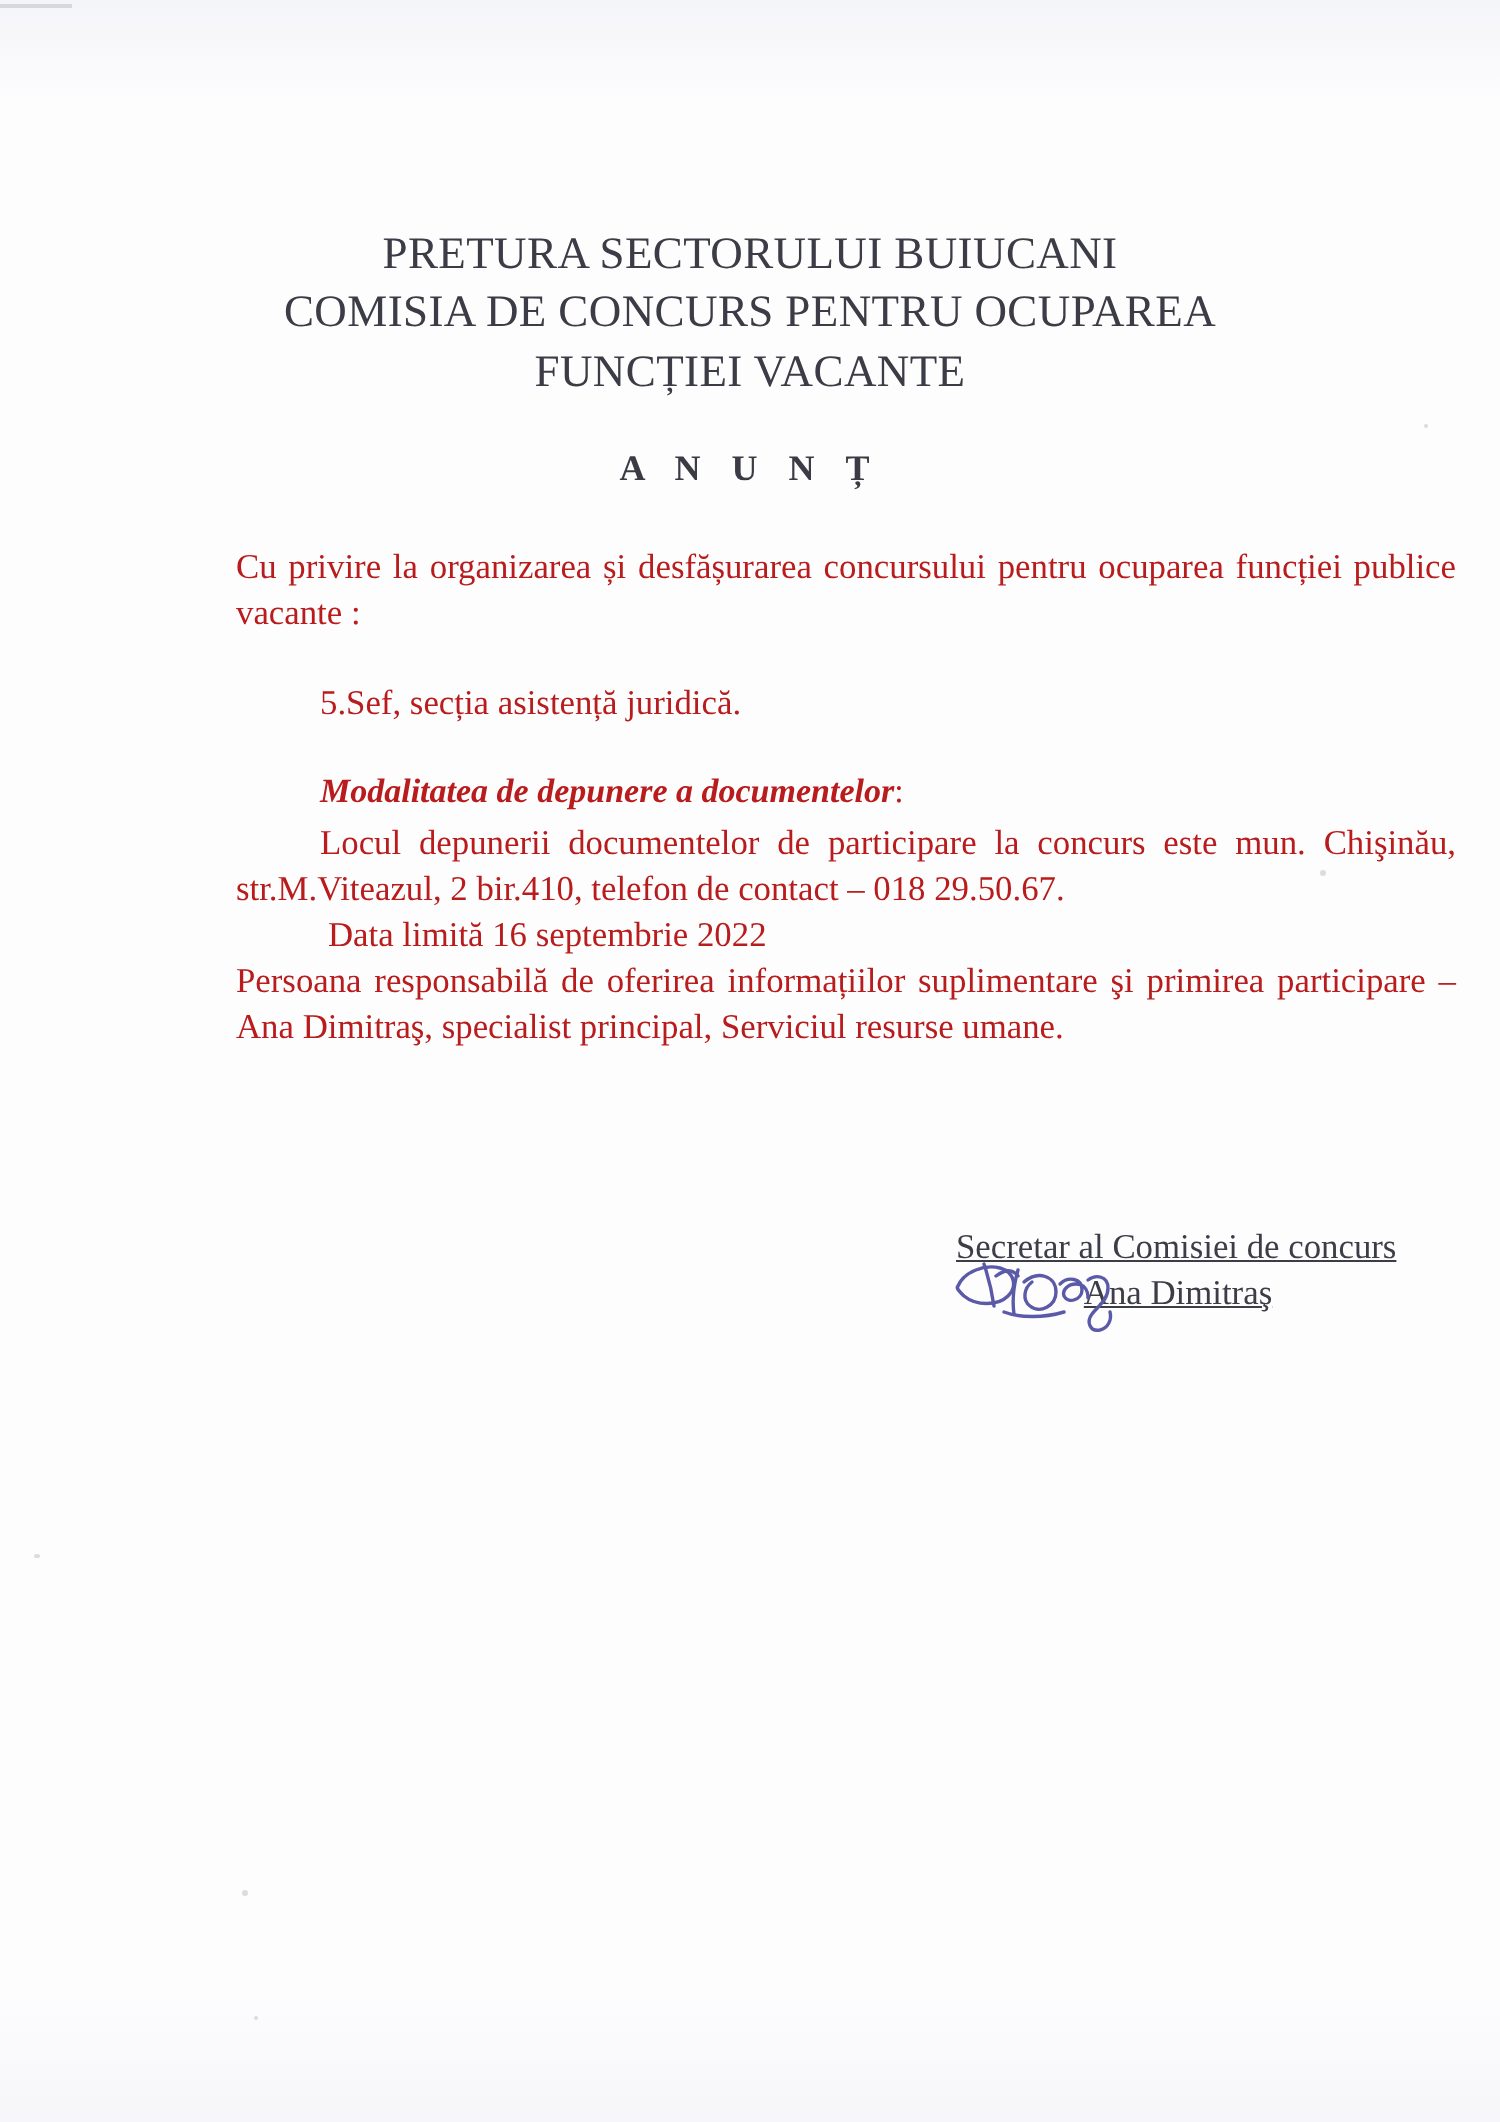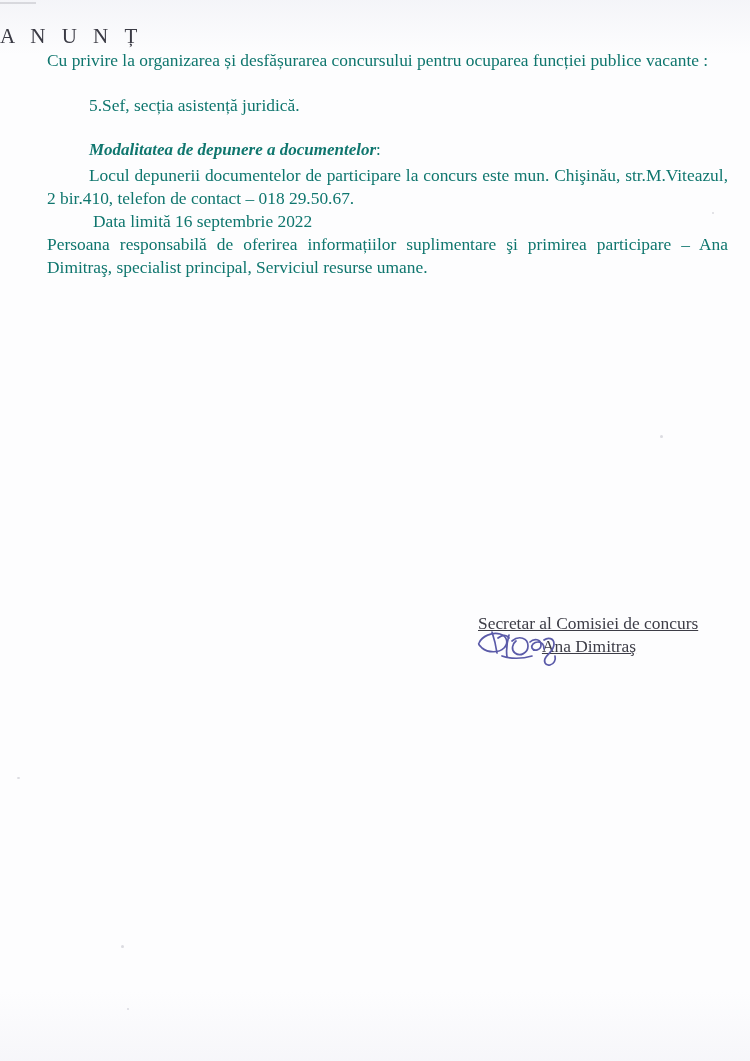--- a/index.html
+++ b/index.html
@@ -56,33 +56,35 @@
     line-height: 1.30;
   }
   .title-line {
     font-size: 22.5px;
     letter-spacing: 0.2px;
     color: #3c3c46;
     white-space: nowrap;
   }
 
   .anunt {
+    text-align: center;
     margin-top: 24px;
-    font-size: 21px;
-    font-weight: normal;
+    font-size: 18px;
+    font-weight: bold;
     letter-spacing: 5.5px;
     color: #3b3b45;
   }
 
   .body-block {
-    padding-left: 47px;
+    margin-top: 27px;
+    padding-left: 118px;
     padding-right: 22px;
     font-size: 17.4px;
     line-height: 1.33;
-    color: #0f766e;
+    color: #b91c1c;
   }
   .para-just {
     text-align: justify;
     text-justify: inter-word;
   }
   .item-line {
     margin-top: 22px;
     padding-left: 42px;
   }
   .subhead {
@@ -138,20 +140,25 @@
   <div class="scan-tint"></div>
 
   <div class="speck" style="left:660px; top:435px; width:3px; height:3px;"></div>
   <div class="speck" style="left:17px; top:777px; width:3px; height:2px;"></div>
   <div class="speck" style="left:121px; top:945px; width:3px; height:3px;"></div>
   <div class="speck" style="left:127px; top:1008px; width:2px; height:2px;"></div>
   <div class="speck" style="left:712px; top:212px; width:2px; height:2px;"></div>
 
   <div class="content">
 
+    <div class="title-block">
+      <div class="title-line">PRETURA SECTORULUI BUIUCANI</div>
+      <div class="title-line">COMISIA DE CONCURS PENTRU OCUPAREA</div>
+      <div class="title-line">FUNCȚIEI VACANTE</div>
+    </div>
 
     <div class="anunt">A N U N Ț</div>
 
     <div class="body-block">
 
       <div class="para-just">Cu privire la  organizarea și desfășurarea concursului pentru ocuparea funcției publice vacante :</div>
 
       <div class="item-line">5.Sef, secția asistență juridică.</div>
 
       <div class="subhead"><span>Modalitatea de depunere a documentelor</span><span class="subhead-colon">:</span></div>

